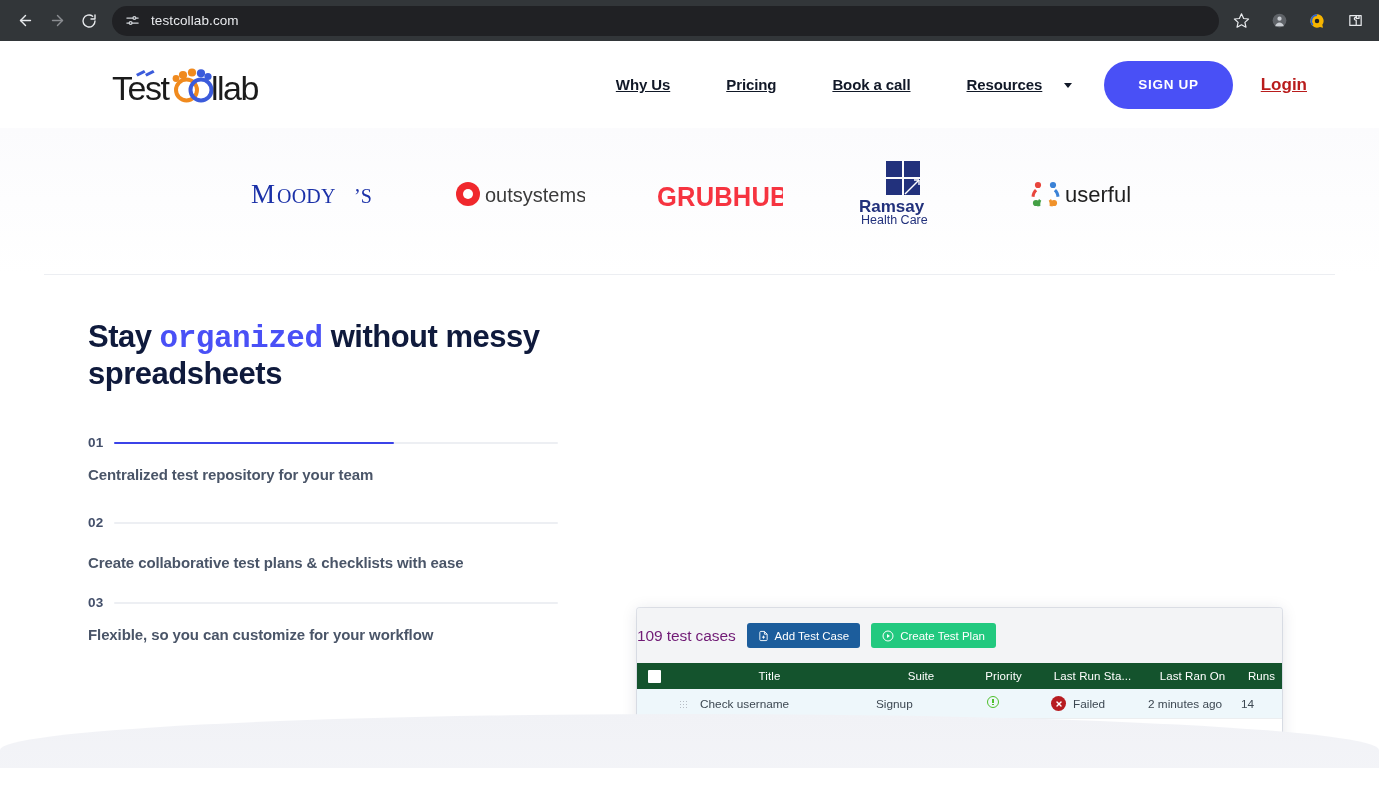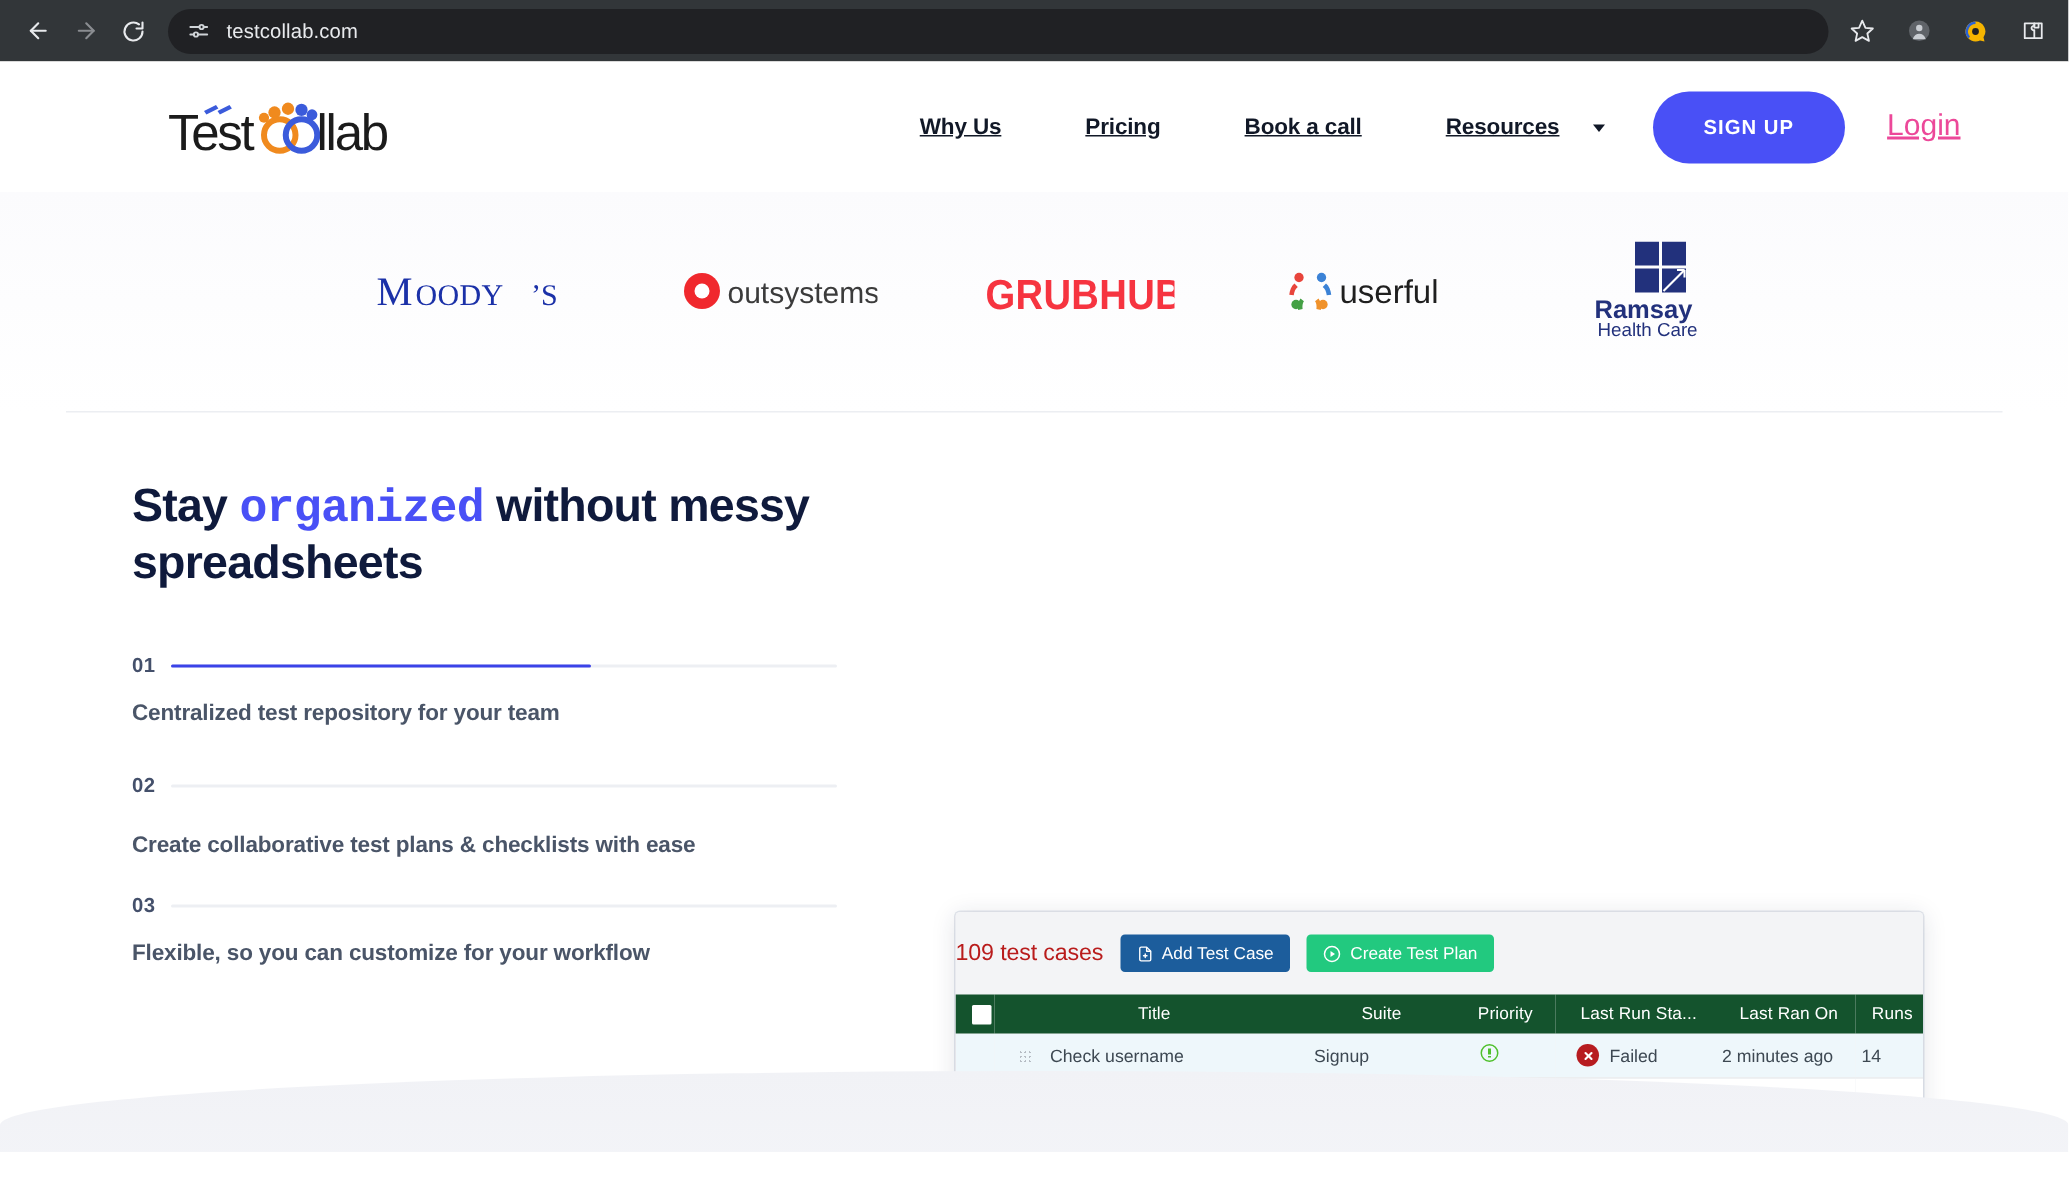--- a/index.html
+++ b/index.html
@@ -119,23 +119,23 @@
     height: 48px;
     padding: 0 34px;
     display: flex; align-items: center; justify-content: center;
     border: none;
     cursor: pointer;
     margin-left: 10px;
     margin-right: 10px;
     font-family: inherit;
   }
   .login-link {
-    font-size: 20px;
-    font-weight: normal;
-    color: #ec4899;
+    font-size: 17px;
+    font-weight: bold;
+    color: #b91c1c;
     padding-left: 18px;
   }
 
   
   .logo-strip-wrap {
     position: relative;
     background: linear-gradient(180deg, #fbfbfd 0%, #ffffff 100%);
     height: 147px;
     padding-top: 6px;
   }
@@ -227,21 +227,21 @@
   .app-toolbar {
     height: 55px;
     display: flex;
     align-items: center;
     gap: 11px;
     padding-left: 0px;
     background: #f3f4f6;
   }
   .app-count {
     font-size: 15.5px;
-    color: #b91c1c;
+    color: #701a75;
     letter-spacing: -0.1px;
   }
   .btn-app {
     height: 25px;
     border-radius: 3px;
     font-size: 11.5px;
     color: #fff;
     display: inline-flex;
     align-items: center;
     gap: 6px;
@@ -478,46 +478,46 @@
         </svg>
       </div>
 
       <div class="brand">
         <svg width="126" height="30" viewBox="0 0 126 30">
           <text x="0" y="24" font-family="Liberation Sans, sans-serif" font-weight="bold" font-size="25" fill="#f63440" letter-spacing="0.2" transform="scale(1.02,1.12)">GRUBHUB</text>
         </svg>
       </div>
 
       <div class="brand">
+        <svg width="100" height="66" viewBox="0 0 100 66">
+          <rect x="31" y="0" width="16" height="16" fill="#22317c"></rect>
+          <rect x="49" y="0" width="16" height="16" fill="#22317c"></rect>
+          <rect x="31" y="18" width="16" height="16" fill="#22317c"></rect>
+          <path d="M49 18h16v16H49z" fill="#22317c"></path>
+          <path d="M50 33 L64 19" stroke="#ffffff" stroke-width="1.4"></path>
+          <path d="M64 19 L64 24 M64 19 L59 19" stroke="#ffffff" stroke-width="1.4" fill="none"></path>
+          <text x="4" y="51" font-family="Liberation Sans, sans-serif" font-weight="bold" font-size="17" fill="#22317c">Ramsay</text>
+          <text x="6" y="63" font-family="Liberation Sans, sans-serif" font-size="12.5" fill="#22317c">Health Care</text>
+        </svg>
+      </div>
+
+      <div class="brand">
         <svg width="132" height="34" viewBox="0 0 132 34">
           <g>
             <circle cx="18" cy="17" r="9" fill="none" stroke="#ffffff" stroke-width="2"></circle>
             <circle cx="11" cy="8" r="3.1" fill="#e8453c"></circle>
             <path d="M8 12c-2 1.5-3.2 4.5-3.5 7.5l3 .4c.3-2.5 1.2-4.6 2.7-5.6z" fill="#e8453c"></path>
             <circle cx="26" cy="8" r="3.1" fill="#3b82d6"></circle>
             <path d="M29 12c2 1.5 3.2 4.5 3.5 7.5l-3 .4c-.3-2.5-1.2-4.6-2.7-5.6z" fill="#3b82d6"></path>
             <circle cx="9" cy="26" r="3.1" fill="#44a045"></circle>
             <path d="M12 22c-1.6 2-2 5-1.6 7.6l3-.6c-.3-2 0-3.9.9-5.2z" fill="#44a045"></path>
             <circle cx="27" cy="26" r="3.1" fill="#f0922b"></circle>
             <path d="M24 22c1.6 2 2 5 1.6 7.6l-3-.6c.3-2 0-3.9-.9-5.2z" fill="#f0922b"></path>
           </g>
           <text x="38" y="25" font-family="Liberation Sans, sans-serif" font-size="22" fill="#1f1f1f">userful</text>
-        </svg>
-      </div>
-
-      <div class="brand">
-        <svg width="100" height="66" viewBox="0 0 100 66">
-          <rect x="31" y="0" width="16" height="16" fill="#22317c"></rect>
-          <rect x="49" y="0" width="16" height="16" fill="#22317c"></rect>
-          <rect x="31" y="18" width="16" height="16" fill="#22317c"></rect>
-          <path d="M49 18h16v16H49z" fill="#22317c"></path>
-          <path d="M50 33 L64 19" stroke="#ffffff" stroke-width="1.4"></path>
-          <path d="M64 19 L64 24 M64 19 L59 19" stroke="#ffffff" stroke-width="1.4" fill="none"></path>
-          <text x="4" y="51" font-family="Liberation Sans, sans-serif" font-weight="bold" font-size="17" fill="#22317c">Ramsay</text>
-          <text x="6" y="63" font-family="Liberation Sans, sans-serif" font-size="12.5" fill="#22317c">Health Care</text>
         </svg>
       </div>
 
     </div>
     <div class="divider-line"></div>
   </div>
 
   <div class="main">
     <div class="bottom-curve"></div>
 

